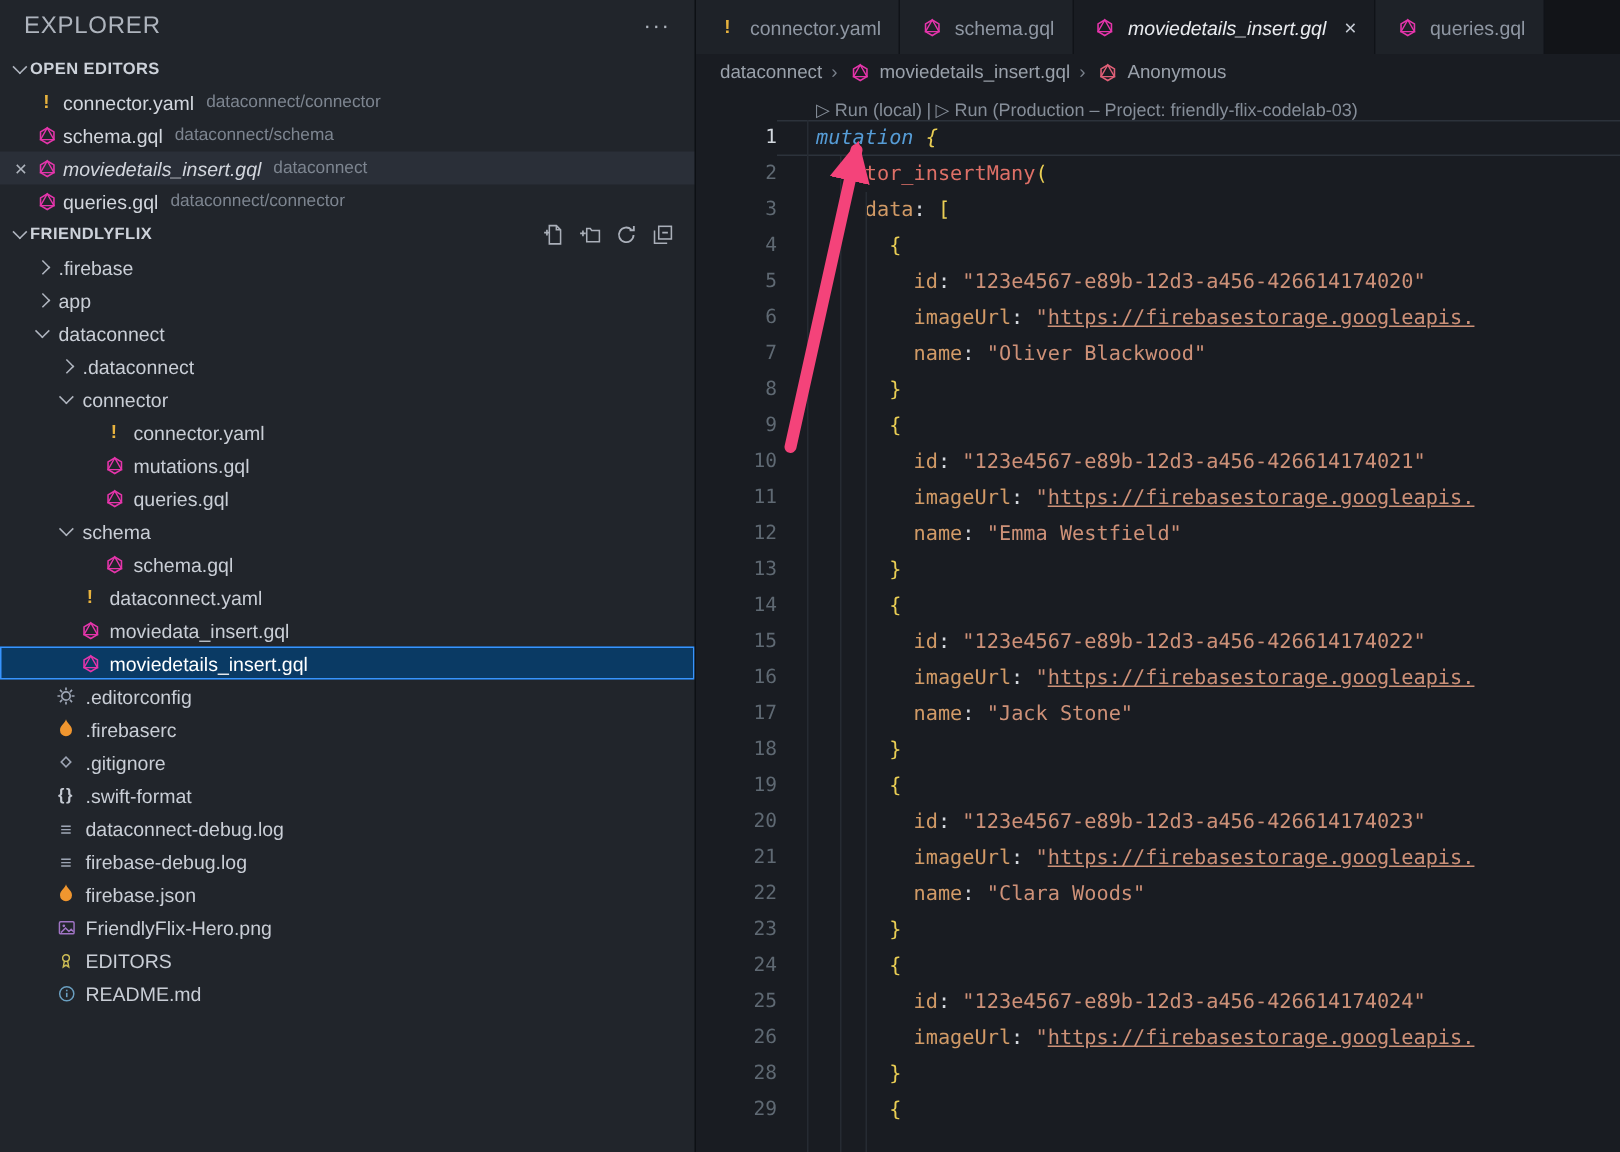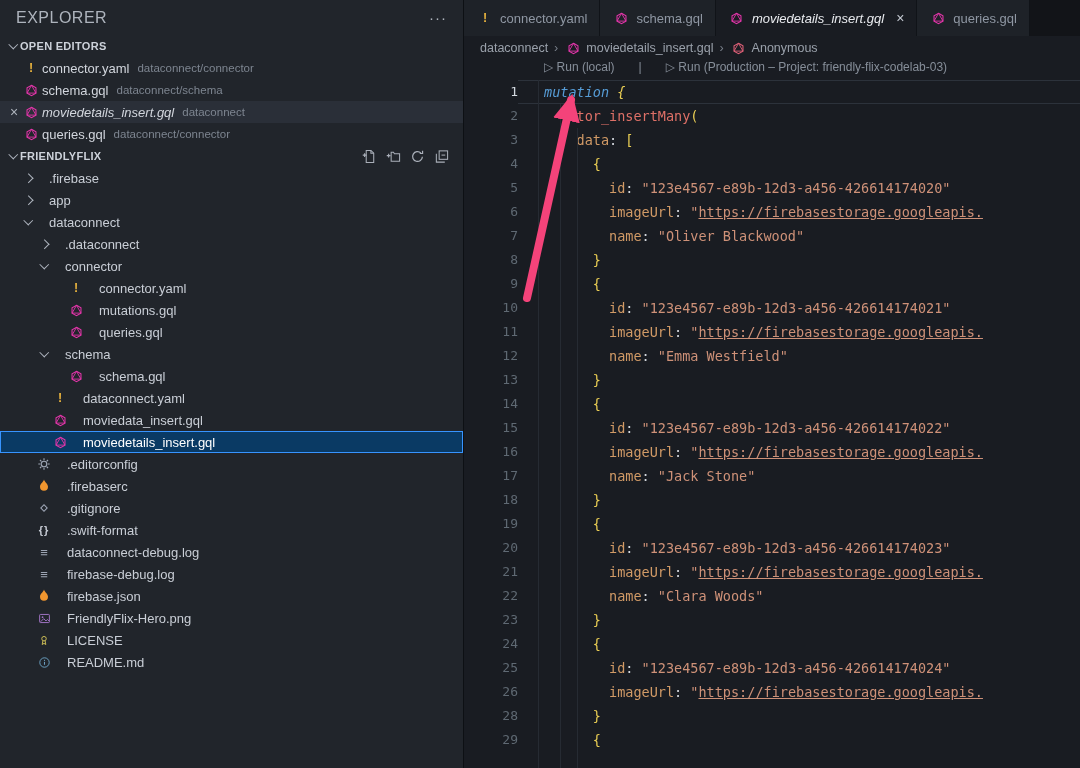--- a/index.html
+++ b/index.html
@@ -27,40 +27,40 @@
   .file-icon{width:18px;flex:none;display:inline-flex;justify-content:center;align-items:center;}
   .oe-name{margin-left:2px;color:#d2d6dd;}
   .italic{font-style:italic;}
   .oe-desc{margin-left:8px;font-size:11.5px;color:#7d8590;}
 
   .trow{height:22px;display:flex;align-items:center;font-size:13px;cursor:pointer;white-space:nowrap;color:#c9ced6;}
   .trow.selected{background:#0a3a64;outline:1px solid #3794ff;outline-offset:-1px;color:#ffffff;}
   .indent{flex:none;}
   .tchev{width:13px;flex:none;display:inline-flex;justify-content:center;}
   .tslot{width:13px;flex:none;}
-  .tlabel{margin-left:14px;}
+  .tlabel{margin-left:4px;}
 
   .ic-warn{color:#e8b33e;font-weight:700;font-size:12.5px;}
   .ic-braces{color:#c5cad3;font-size:11px;font-weight:700;letter-spacing:1px;}
   .ic-log{color:#9da5b4;font-size:13px;}
 
   
   .editor{flex:1;min-width:0;display:flex;flex-direction:column;background:#191c22;position:relative;}
   .tabbar{height:36px;flex:none;background:#121418;display:flex;overflow:hidden;}
   .tab{display:flex;align-items:center;gap:6px;padding:0 12px;font-size:13px;color:#8f97a3;
        background:#1e2228;border-right:1px solid #101318;cursor:pointer;white-space:nowrap;}
   .tab.active{background:#191c22;color:#e9ebef;}
   .tab-close{margin-left:6px;color:#c5cad3;font-size:14px;}
   .breadcrumb{height:24px;flex:none;display:flex;align-items:center;font-size:12.5px;color:#9aa1ab;
               padding-left:16px;gap:6px;}
   .bc-item{display:flex;align-items:center;gap:4px;cursor:pointer;}
   .bc-sep{color:#79808b;}
 
   .code-region{position:relative;flex:1;overflow:hidden;font-family:"DejaVu Sans Mono",monospace;}
-  .codelens{height:20px;display:flex;align-items:flex-start;gap:24px;padding-left:80px;
+  .codelens{height:20px;display:flex;align-items:flex-end;gap:3px;padding-left:80px;
             font-family:"Liberation Sans",sans-serif;font-size:12px;color:#868e99;}
   .lens-link{cursor:pointer;}
   .gutter-sep{position:absolute;left:74px;top:20px;bottom:0;width:1px;background:#262b33;}
   .iguide{position:absolute;width:1px;background:#262b33;bottom:0;}
   .cline{display:flex;height:24px;line-height:24px;font-size:13.5px;}
   .ln{width:54px;flex:none;text-align:right;color:#5f6973;font-size:13px;}
   .cline.current .ln{color:#d3d9e0;}
   .ct{flex:1;min-width:0;padding-left:26px;white-space:pre;overflow:hidden;color:#d4d8de;}
   .cline.current .ct{box-shadow:inset 0 1px 0 #2c323b, inset 0 -1px 0 #2c323b;font-style:italic;}
   .tk-kw{color:#569cd6;}
@@ -361,21 +361,21 @@
         </div>
         <div class="trow">
           <span class="indent" style="width:22px"></span>
           <span class="tslot"></span>
           <span class="file-icon ">
             <svg width="12" height="13" viewBox="0 0 16 16" fill="none" stroke="#cdbd55" stroke-width="1.3">
               <circle cx="8" cy="5.6" r="3"></circle>
               <path d="M6.6 8.2 5.6 13.4 8 11.8 10.4 13.4 9.4 8.2"></path>
             </svg>
           </span>
-          <span class="tlabel">LICENSE</span>
+          <span class="tlabel">EDITORS</span>
         </div>
         <div class="trow">
           <span class="indent" style="width:22px"></span>
           <span class="tslot"></span>
           <span class="file-icon ">
             <svg width="13" height="13" viewBox="0 0 16 16">
               <circle cx="8" cy="8" r="5.8" fill="none" stroke="#6a9fc0" stroke-width="1.2"></circle>
               <rect x="7.35" y="7.2" width="1.3" height="3.6" fill="#6a9fc0"></rect>
               <rect x="7.35" y="4.7" width="1.3" height="1.3" fill="#6a9fc0"></rect>
             </svg>

